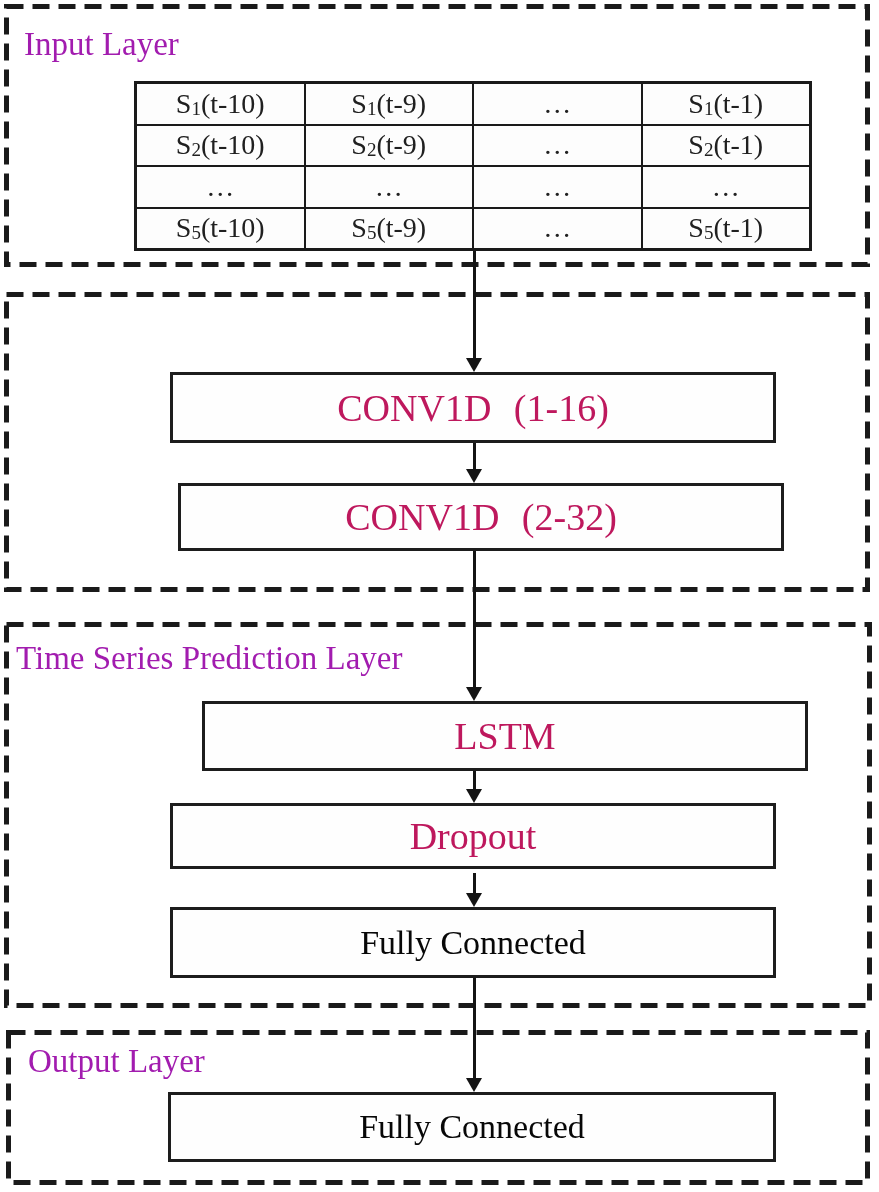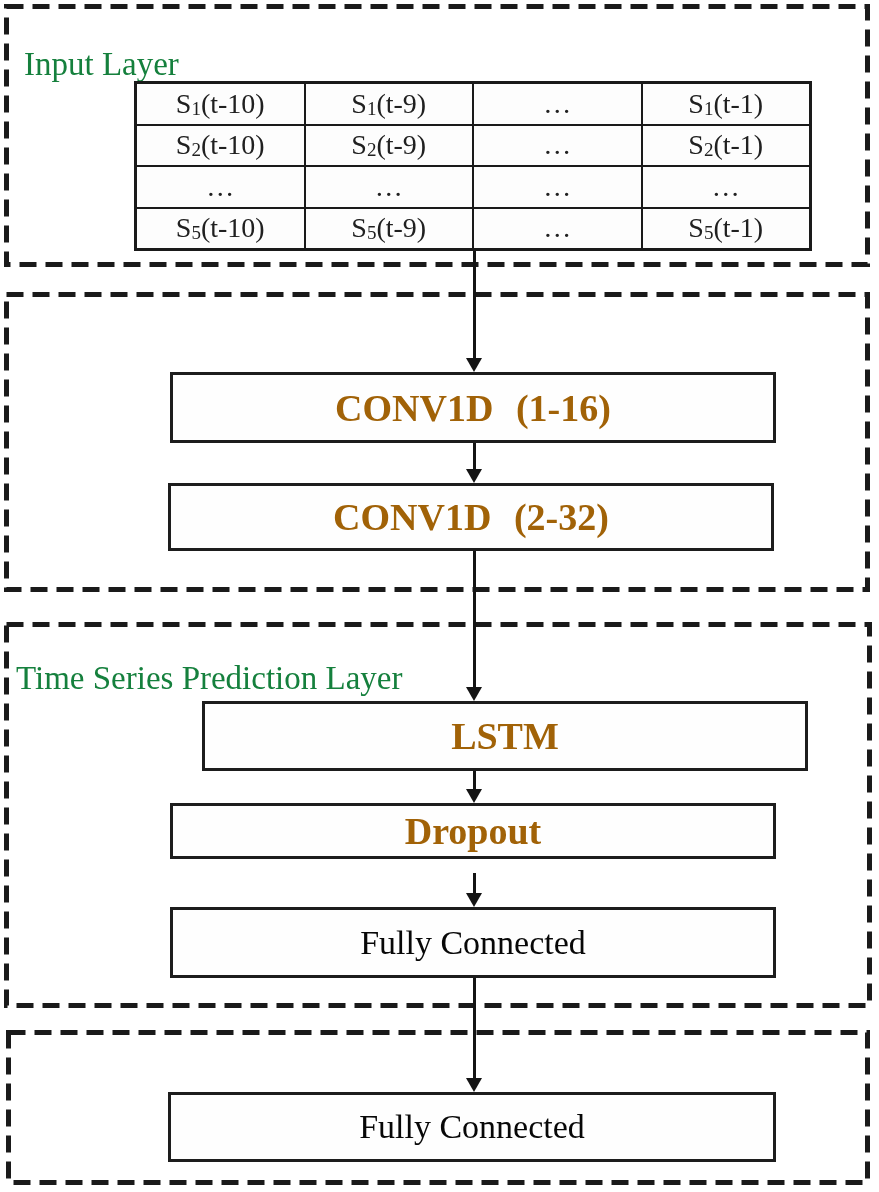--- a/index.html
+++ b/index.html
@@ -11,22 +11,21 @@
     color:#141414;
     overflow:hidden;
   }
   #dashed-frames{position:absolute;left:0;top:0;width:879px;height:1192px;}
 
   .section-title{
     position:absolute;
     font-size:33px;
     line-height:1;
     white-space:nowrap;
-    color:#15803d;
-    margin-top:20px;
+    color:#a21caf;
   }
   #title-input{left:24px;top:28px;}
   #title-fusion{left:19px;top:318px;}
   #title-timeseries{left:16px;top:642px;}
   #title-output{left:28px;top:1045px;}
 
   
   #input-table{
     position:absolute;left:134px;top:81px;width:678px;height:170px;
     display:grid;
@@ -50,28 +49,28 @@
 
   
   .block{
     position:absolute;
     box-sizing:border-box;
     border:3px solid #1d1d1d;
     background:#fefefe;
     display:flex;align-items:center;justify-content:center;
   }
   .block-label{
-    font-size:38px;line-height:1;white-space:pre;color:#a16207;font-weight:bold;
+    font-size:38px;line-height:1;white-space:pre;color:#be185d;
   }
   .conv-text{word-spacing:13px;}
   .fc-text{font-weight:normal;font-size:34px;color:#070707;}
   #block-conv1{left:170px;top:372px;width:606px;height:71px;}
-  #block-conv2{left:168px;top:483px;width:606px;height:68px;}
+  #block-conv2{left:178px;top:483px;width:606px;height:68px;}
   #block-lstm{left:170px;top:701px;width:606px;height:70px;margin-left:32px;}
-  #block-dropout{left:170px;top:803px;width:606px;height:56px;}
+  #block-dropout{left:170px;top:803px;width:606px;height:66px;}
   #block-fc1{left:170px;top:907px;width:606px;height:71px;}
   #block-fc2{left:168px;top:1092px;width:608px;height:70px;}
 
   
   .arrow{position:absolute;left:466px;width:16px;}
   .arrow .shaft{
     position:absolute;left:6.5px;top:0;width:3px;
     height:calc(100% - 13px);
     background:#141414;
   }
@@ -95,20 +94,21 @@
 
   <svg id="dashed-frames" viewBox="0 0 879 1192" xmlns="http://www.w3.org/2000/svg" aria-hidden="true">
     <rect x="6.5" y="6.5" width="861" height="258" fill="none" stroke="#1a1a1a" stroke-width="5" stroke-dasharray="17 9"></rect>
     <rect x="6.5" y="294.5" width="861" height="295" fill="none" stroke="#1a1a1a" stroke-width="5" stroke-dasharray="17 9"></rect>
     <rect x="6.5" y="624.5" width="863" height="381" fill="none" stroke="#1a1a1a" stroke-width="5" stroke-dasharray="17 9"></rect>
     <rect x="8.5" y="1032.5" width="859" height="150" fill="none" stroke="#1a1a1a" stroke-width="5" stroke-dasharray="17 9"></rect>
   </svg>
 
   <div class="section-title" id="title-input">Input Layer</div>
   <div class="section-title" id="title-timeseries">Time Series Prediction Layer</div>
+  <div class="section-title" id="title-output">Output Layer</div>
 
   <div id="input-table">
       <div class="cell">
         <span>S</span>
         <sub>1</sub>
         <span>(t-10)</span>
       </div>
       <div class="cell">
         <span>S</span>
         <sub>1</sub>

